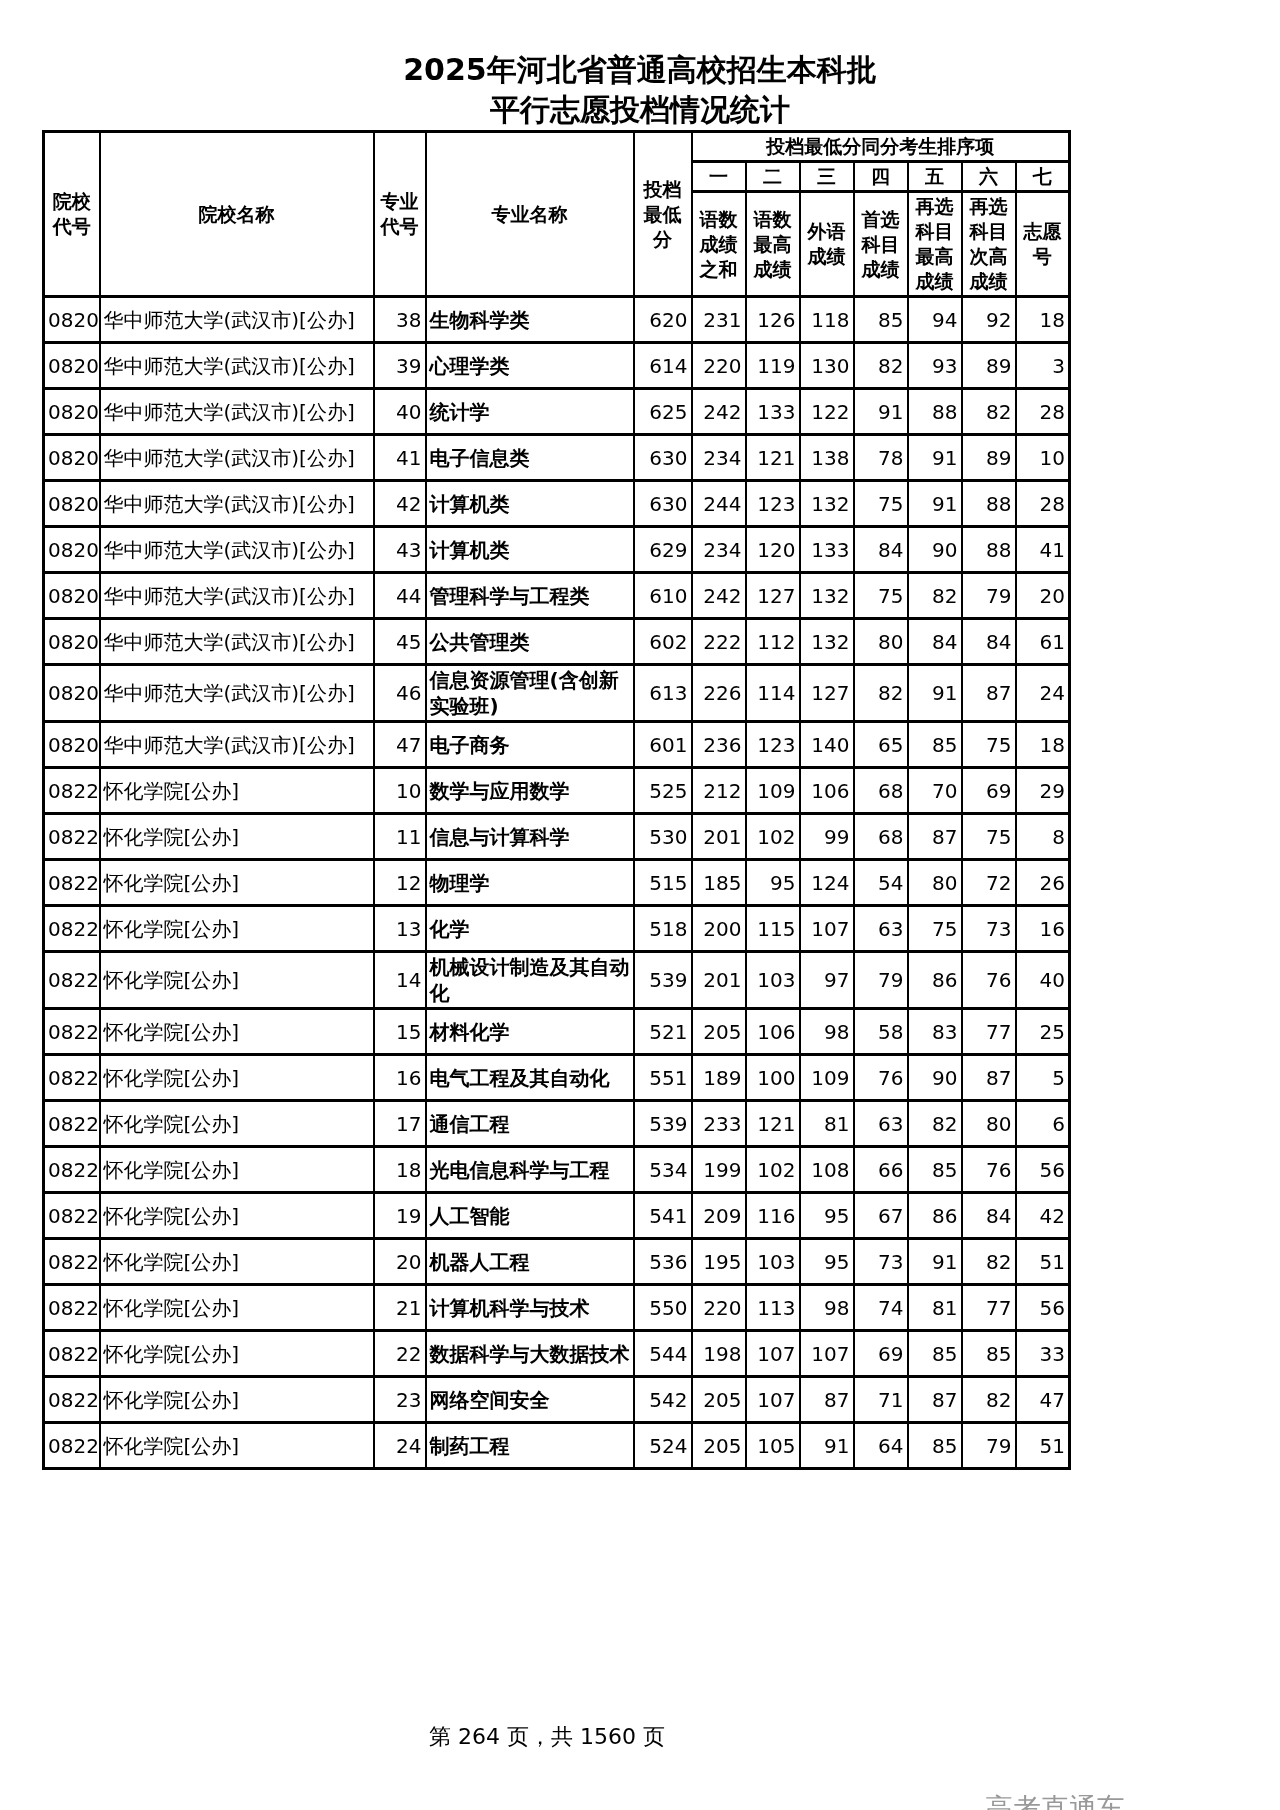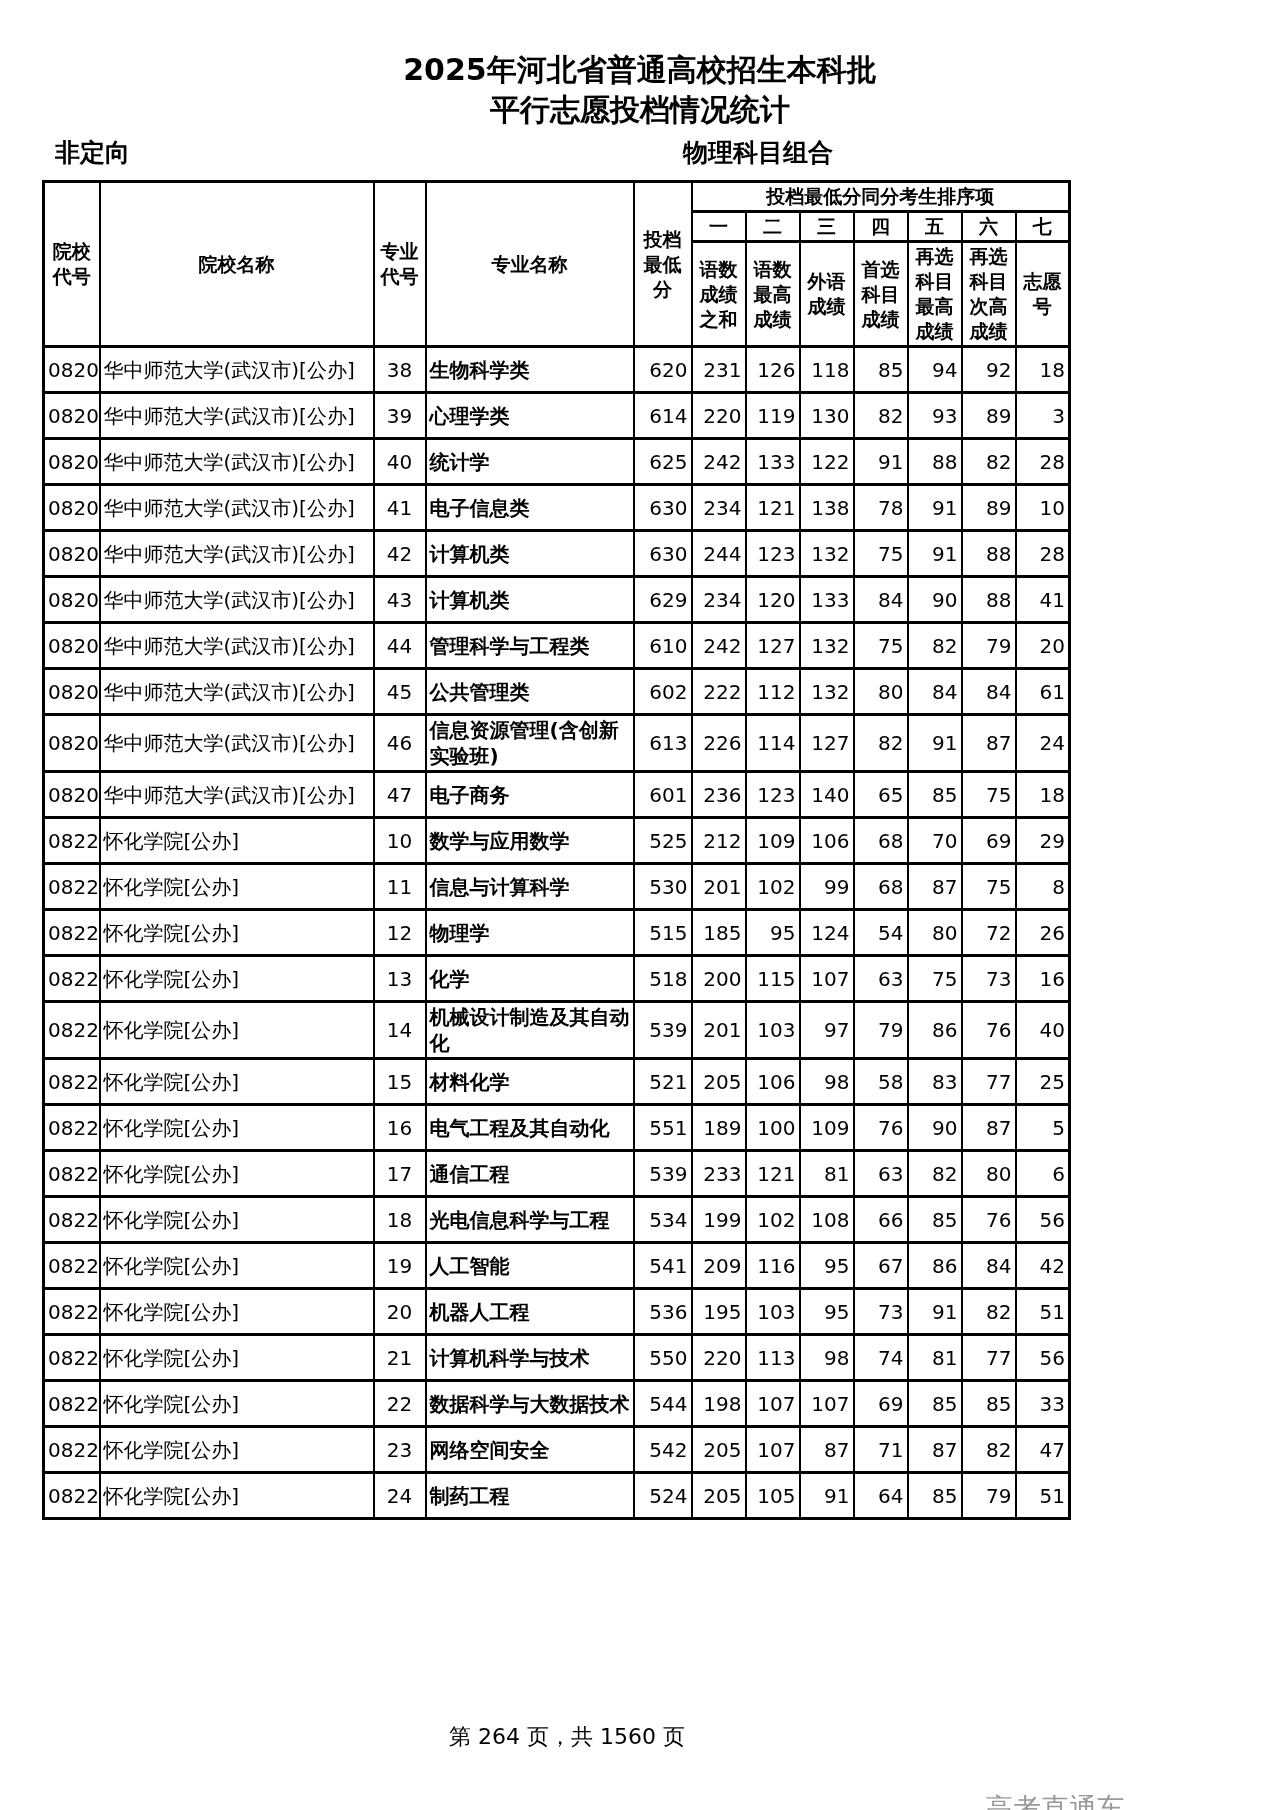--- a/index.html
+++ b/index.html
@@ -66,29 +66,29 @@
   th.h-sub   { height: 84px; }
   table.results td {
     font-size: 20px;
     height: 46px;
     padding: 1px 3px;
     vertical-align: middle;
     line-height: 26px;
   }
   td.c0  { }
   td.c1  { text-align: left; padding-left: 4px; padding-right: 2px; white-space: nowrap; }
-  td.c2  { text-align: center; }
+  td.c2  { text-align: right; }
   td.c3  { text-align: left; padding-left: 4px; padding-right: 8px; font-weight: bold; }
   td.c4, td.c5, td.c6, td.c7, td.c8, td.c9, td.c10, td.c11 {
     text-align: right; padding-right: 4px; font-size: 21px;
   }
   .footer-page {
     position: absolute;
     top: 1722px;
-    left: 54px;
+    left: 34px;
     width: 1026px;
     text-align: center;
     font-size: 22px;
     color: #000000;
   }
   .watermark {
     position: absolute;
     top: 1762px;
     left: 985px;
     font-size: 28px;
@@ -99,24 +99,20 @@
 </head>
 <body>
 
 <div class="page">
 
   <div class="title-block">
     <div>2025年河北省普通高校招生本科批</div>
     <div>平行志愿投档情况统计</div>
   </div>
 
-  <div class="labels-row">
-    <span class="left-label">非定向</span>
-    <span class="right-label">物理科目组合</span>
-  </div>
 
   <table class="results">
     <colgroup>
       <col style="width:56px">
         <col style="width:274px">
         <col style="width:52px">
         <col style="width:208px">
       <col style="width:58px">
         <col style="width:54px">
         <col style="width:54px">

